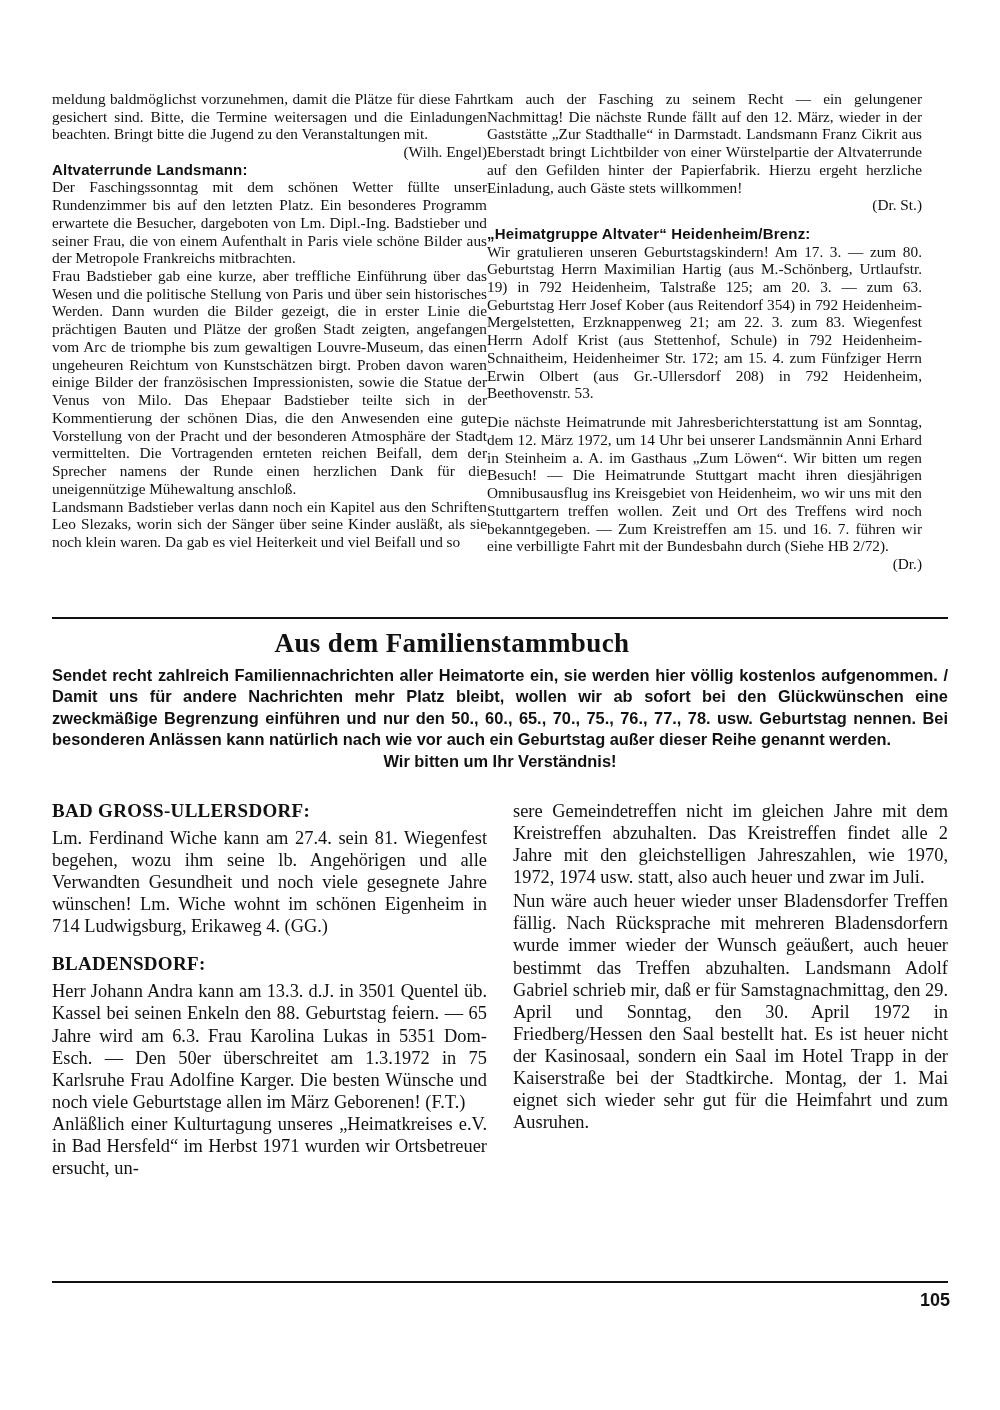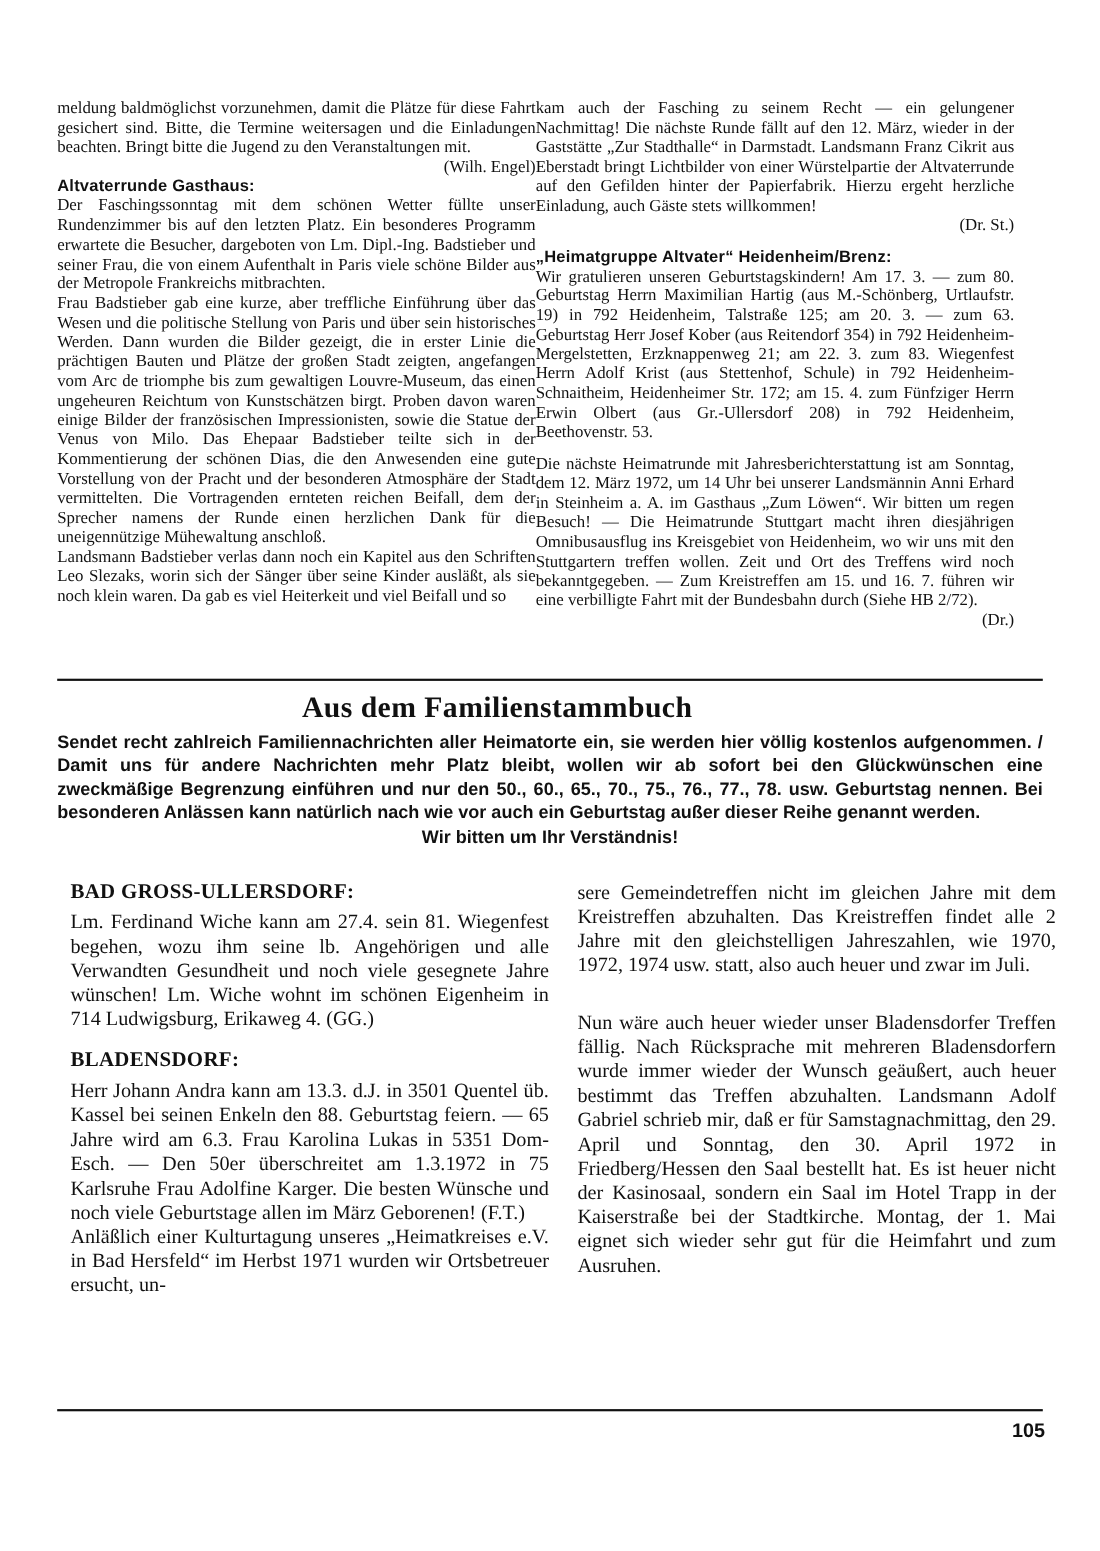--- a/index.html
+++ b/index.html
@@ -86,41 +86,41 @@
     text-align: justify;
   }
   .section-intro .last-line {
     display: block;
     text-align: center;
   }
 
   
   .bottom-cols {
     position: absolute;
-    left: 64px;
+    left: 52px;
     top: 800px;
     width: 896px;
     display: flex;
     gap: 26px;
   }
   .bottom-cols .col { width: 435px; }
   .entry-head {
     font-family: "Liberation Serif", serif;
     font-weight: bold;
     font-size: 19px;
     letter-spacing: .3px;
     margin-bottom: 5px;
   }
   .big {
     font-size: 18.4px;
     line-height: 1.2;
     text-align: justify;
   }
   .big + .big { margin-top: 0; }
-  .big.gap { margin-top: 30px; }
+  .big.gap { margin-top: 2px; }
   .subhead-bold {
     font-family: "Liberation Serif", serif;
     font-weight: bold;
     font-size: 18.4px;
     margin-top: 13px;
     margin-bottom: 2px;
   }
   .mid {
     font-size: 16.2px;
     line-height: 1.17;
@@ -138,21 +138,21 @@
 </head>
 <body>
 
 <div class="page">
 
   <div class="top-cols">
 
     <div class="col">
       <p class="sm">meldung baldmöglichst vorzunehmen, damit die Plätze für diese Fahrt gesichert sind. Bitte, die Termine weitersagen und die Einladungen beachten. Bringt bitte die Jugend zu den Veranstaltungen mit.</p>
       <p class="sm right-align">(Wilh. Engel)</p>
-      <p class="sans-head">Altvaterrunde Gasthaus:</p>
+      <p class="sans-head">Altvaterrunde Landsmann:</p>
       <p class="sm">Der Faschingssonntag mit dem schönen Wetter füllte unser Rundenzimmer bis auf den letzten Platz. Ein besonderes Programm erwartete die Besucher, dargeboten von Lm. Dipl.-Ing. Badstieber und seiner Frau, die von einem Aufenthalt in Paris viele schöne Bilder aus der Metropole Frankreichs mitbrachten.</p>
       <p class="sm">Frau Badstieber gab eine kurze, aber treffliche Einführung über das Wesen und die politische Stellung von Paris und über sein historisches Werden. Dann wurden die Bilder gezeigt, die in erster Linie die prächtigen Bauten und Plätze der großen Stadt zeigten, angefangen vom Arc de triomphe bis zum gewaltigen Louvre-Museum, das einen ungeheuren Reichtum von Kunstschätzen birgt. Proben davon waren einige Bilder der französischen Impressionisten, sowie die Statue der Venus von Milo. Das Ehepaar Badstieber teilte sich in der Kommentierung der schönen Dias, die den Anwesenden eine gute Vorstellung von der Pracht und der besonderen Atmosphäre der Stadt vermittelten. Die Vortragenden ernteten reichen Beifall, dem der Sprecher namens der Runde einen herzlichen Dank für die uneigennützige Mühewaltung anschloß.</p>
       <p class="sm">Landsmann Badstieber verlas dann noch ein Kapitel aus den Schriften Leo Slezaks, worin sich der Sänger über seine Kinder ausläßt, als sie noch klein waren. Da gab es viel Heiterkeit und viel Beifall und so</p>
     </div>
 
     <div class="col">
       <p class="sm">kam auch der Fasching zu seinem Recht — ein gelungener Nachmittag! Die nächste Runde fällt auf den 12. März, wieder in der Gaststätte „Zur Stadthalle“ in Darmstadt. Landsmann Franz Cikrit aus Eberstadt bringt Lichtbilder von einer Würstelpartie der Altvaterrunde auf den Gefilden hinter der Papierfabrik. Hierzu ergeht herzliche Einladung, auch Gäste stets willkommen!</p>
       <p class="sm right-align">(Dr. St.)</p>
       <p class="sans-head" style="margin-top:11px;">„Heimatgruppe Altvater“ Heidenheim/Brenz:</p>
       <p class="sm">Wir gratulieren unseren Geburtstagskindern! Am 17. 3. — zum 80. Geburtstag Herrn Maximilian Hartig (aus M.-Schönberg, Urtlaufstr. 19) in 792 Heidenheim, Talstraße 125; am 20. 3. — zum 63. Geburtstag Herr Josef Kober (aus Reitendorf 354) in 792 Heidenheim-Mergelstetten, Erzknappenweg 21; am 22. 3. zum 83. Wiegenfest Herrn Adolf Krist (aus Stettenhof, Schule) in 792 Heidenheim-Schnaitheim, Heidenheimer Str. 172; am 15. 4. zum Fünfziger Herrn Erwin Olbert (aus Gr.-Ullersdorf 208) in 792 Heidenheim, Beethovenstr. 53.</p>

